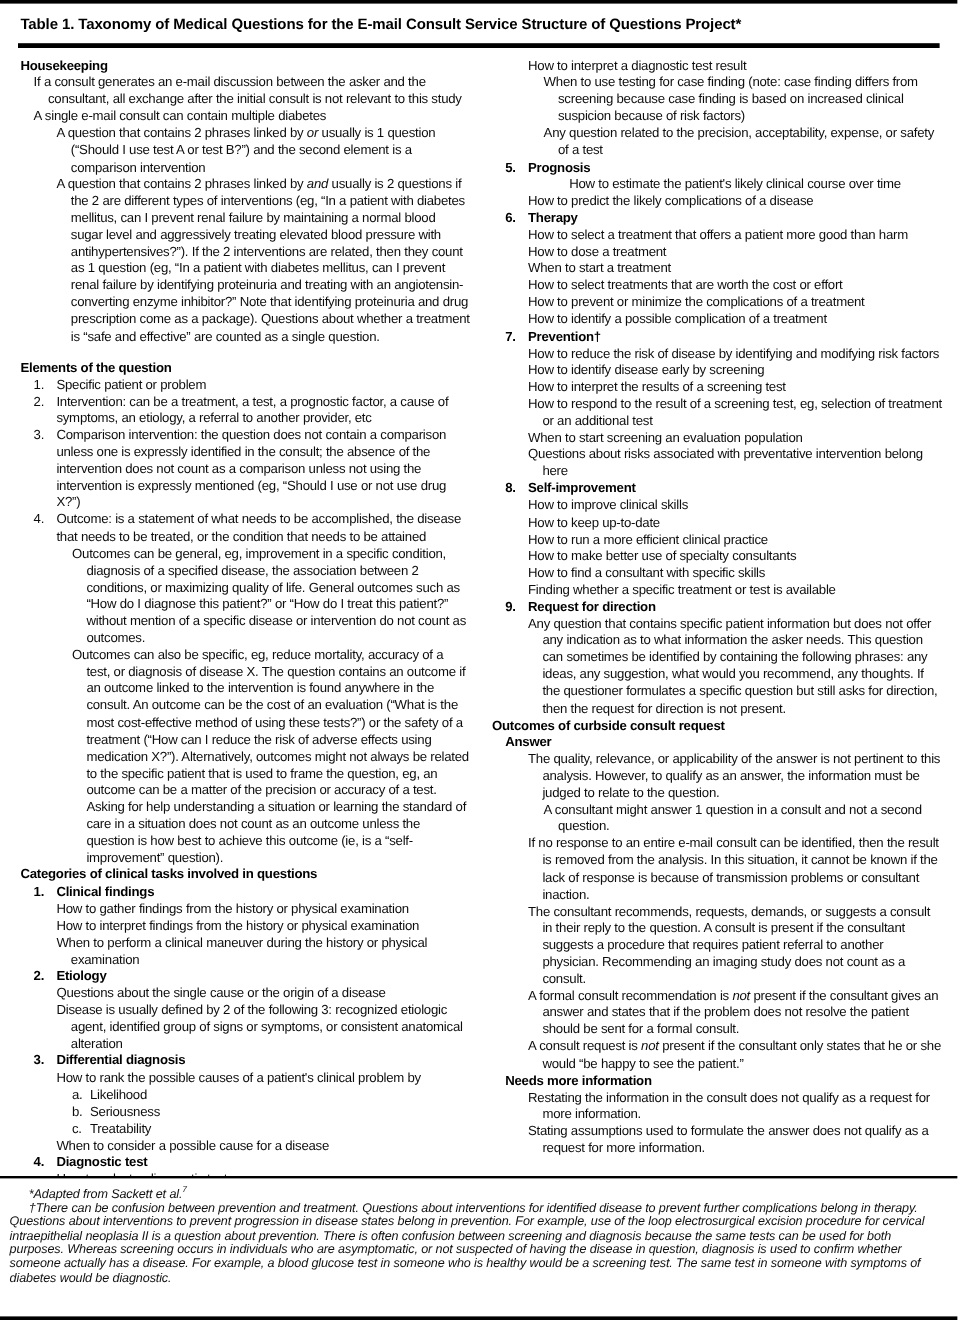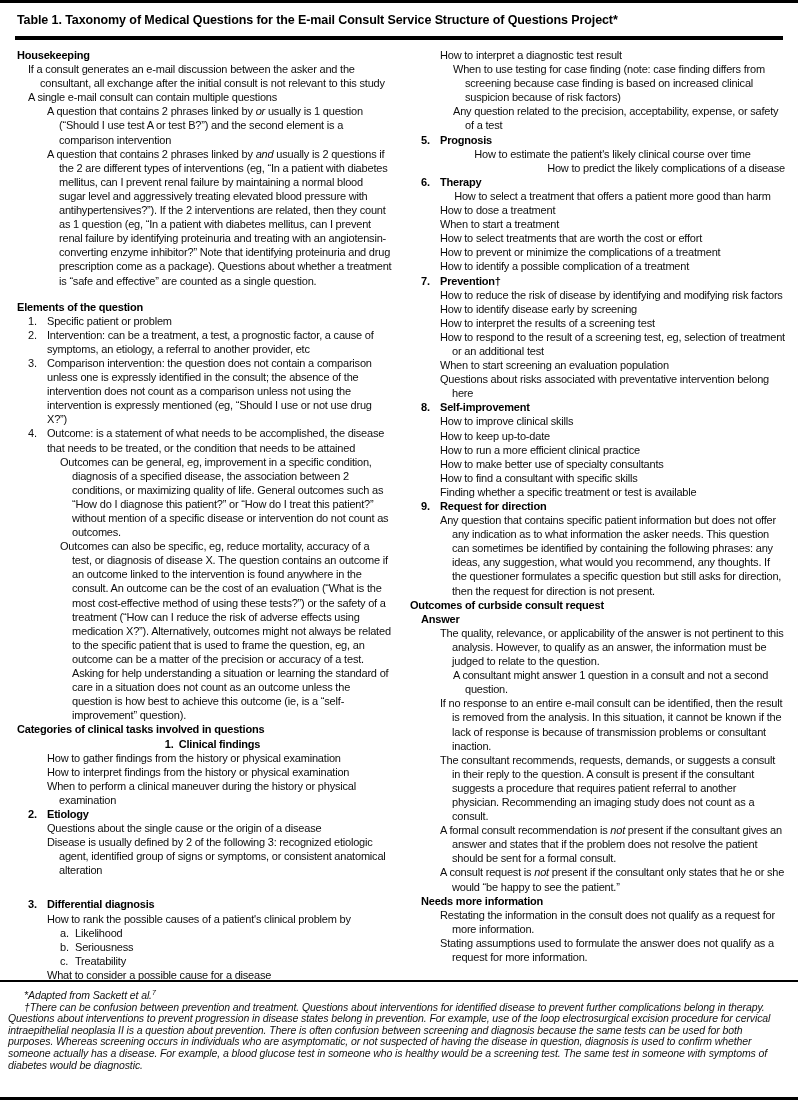--- a/index.html
+++ b/index.html
@@ -36,56 +36,56 @@
 <div class="rule-top"></div>
 
 <div class="title">Table 1. Taxonomy of Medical Questions for the E-mail Consult Service Structure of Questions Project*</div>
 
 <div class="rule-thick"></div>
 
 <div class="body-cols">
   <div class="col">
       <div class="ln b" style="padding-left: 12px; text-indent: -12px;">Housekeeping</div>
       <div class="ln" style="padding-left: 23px; text-indent: -12px;">If a consult generates an e-mail discussion between the asker and the consultant, all exchange after the initial consult is not relevant to this study</div>
-      <div class="ln" style="padding-left: 23px; text-indent: -12px;">A single e-mail consult can contain multiple questions</div>
+      <div class="ln" style="padding-left: 23px; text-indent: -12px;">A single e-mail consult can contain multiple diabetes</div>
       <div class="ln" style="padding-left: 42px; text-indent: -12px;">A question that contains 2 phrases linked by <i>or</i> usually is 1 question (“Should I use test A or test B?”) and the second element is a comparison intervention</div>
       <div class="ln" style="padding-left: 42px; text-indent: -12px;">A question that contains 2 phrases linked by <i>and</i> usually is 2 questions if the 2 are different types of interventions (eg, “In a patient with diabetes mellitus, can I prevent renal failure by maintaining a normal blood sugar level and aggressively treating elevated blood pressure with antihypertensives?”). If the 2 interventions are related, then they count as 1 question (eg, “In a patient with diabetes mellitus, can I prevent renal failure by identifying proteinuria and treating with an angiotensin-converting enzyme inhibitor?” Note that identifying proteinuria and drug prescription come as a package). Questions about whether a treatment is “safe and effective” are counted as a single question.</div>
       <div class="ln b" style="padding-left: 12px; text-indent: -12px; margin-top: 12px;">Elements of the question</div>
       <div class="ln" style="padding-left: 30px; text-indent: -19px;"><span class="marker" style="width: 19px;">1.</span>Specific patient or problem</div>
       <div class="ln" style="padding-left: 30px; text-indent: -19px;"><span class="marker" style="width: 19px;">2.</span>Intervention: can be a treatment, a test, a prognostic factor, a cause of symptoms, an etiology, a referral to another provider, etc</div>
       <div class="ln" style="padding-left: 30px; text-indent: -19px;"><span class="marker" style="width: 19px;">3.</span>Comparison intervention: the question does not contain a comparison unless one is expressly identified in the consult; the absence of the intervention does not count as a comparison unless not using the intervention is expressly mentioned (eg, “Should I use or not use drug X?”)</div>
       <div class="ln" style="padding-left: 30px; text-indent: -19px;"><span class="marker" style="width: 19px;">4.</span>Outcome: is a statement of what needs to be accomplished, the disease that needs to be treated, or the condition that needs to be attained</div>
       <div class="ln" style="padding-left: 55px; text-indent: -12px;">Outcomes can be general, eg, improvement in a specific condition, diagnosis of a specified disease, the association between 2 conditions, or maximizing quality of life. General outcomes such as “How do I diagnose this patient?” or “How do I treat this patient?” without mention of a specific disease or intervention do not count as outcomes.</div>
       <div class="ln" style="padding-left: 55px; text-indent: -12px;">Outcomes can also be specific, eg, reduce mortality, accuracy of a test, or diagnosis of disease X. The question contains an outcome if an outcome linked to the intervention is found anywhere in the consult. An outcome can be the cost of an evaluation (“What is the most cost-effective method of using these tests?”) or the safety of a treatment (“How can I reduce the risk of adverse effects using medication X?”). Alternatively, outcomes might not always be related to the specific patient that is used to frame the question, eg, an outcome can be a matter of the precision or accuracy of a test. Asking for help understanding a situation or learning the standard of care in a situation does not count as an outcome unless the question is how best to achieve this outcome (ie, is a “self-improvement” question).</div>
       <div class="ln b" style="padding-left: 12px; text-indent: -12px;">Categories of clinical tasks involved in questions</div>
-      <div class="ln b" style="padding-left: 30px; text-indent: -19px; text-align: center;"><span class="marker" style="width: 19px;">1.</span>Clinical findings</div>
+      <div class="ln b" style="padding-left: 30px; text-indent: -19px;"><span class="marker" style="width: 19px;">1.</span>Clinical findings</div>
       <div class="ln" style="padding-left: 42px; text-indent: -12px;">How to gather findings from the history or physical examination</div>
       <div class="ln" style="padding-left: 42px; text-indent: -12px;">How to interpret findings from the history or physical examination</div>
       <div class="ln" style="padding-left: 42px; text-indent: -12px;">When to perform a clinical maneuver during the history or physical examination</div>
       <div class="ln b" style="padding-left: 30px; text-indent: -19px;"><span class="marker" style="width: 19px;">2.</span>Etiology</div>
       <div class="ln" style="padding-left: 42px; text-indent: -12px;">Questions about the single cause or the origin of a disease</div>
       <div class="ln" style="padding-left: 42px; text-indent: -12px;">Disease is usually defined by 2 of the following 3: recognized etiologic agent, identified group of signs or symptoms, or consistent anatomical alteration</div>
-      <div class="ln b" style="padding-left: 30px; text-indent: -19px; margin-top: 20px;"><span class="marker" style="width: 19px;">3.</span>Differential diagnosis</div>
+      <div class="ln b" style="padding-left: 30px; text-indent: -19px;"><span class="marker" style="width: 19px;">3.</span>Differential diagnosis</div>
       <div class="ln" style="padding-left: 42px; text-indent: -12px;">How to rank the possible causes of a patient's clinical problem by</div>
       <div class="ln" style="padding-left: 58px; text-indent: -15px;"><span class="marker" style="width: 15px;">a.</span>Likelihood</div>
       <div class="ln" style="padding-left: 58px; text-indent: -15px;"><span class="marker" style="width: 15px;">b.</span>Seriousness</div>
       <div class="ln" style="padding-left: 58px; text-indent: -15px;"><span class="marker" style="width: 15px;">c.</span>Treatability</div>
-      <div class="ln" style="padding-left: 42px; text-indent: -12px;">What to consider a possible cause for a disease</div>
+      <div class="ln" style="padding-left: 42px; text-indent: -12px;">When to consider a possible cause for a disease</div>
       <div class="ln b" style="padding-left: 30px; text-indent: -19px;"><span class="marker" style="width: 19px;">4.</span>Diagnostic test</div>
       <div class="ln" style="padding-left: 42px; text-indent: -12px;">How to select a diagnostic test</div>
     </div>
   <div class="col">
       <div class="ln" style="padding-left: 42px; text-indent: -12px;">How to interpret a diagnostic test result</div>
       <div class="ln" style="padding-left: 55px; text-indent: -12px;">When to use testing for case finding (note: case finding differs from screening because case finding is based on increased clinical suspicion because of risk factors)</div>
       <div class="ln" style="padding-left: 55px; text-indent: -12px;">Any question related to the precision, acceptability, expense, or safety of a test</div>
       <div class="ln b" style="padding-left: 30px; text-indent: -19px;"><span class="marker" style="width: 19px;">5.</span>Prognosis</div>
       <div class="ln" style="padding-left: 42px; text-indent: -12px; text-align: center;">How to estimate the patient's likely clinical course over time</div>
-      <div class="ln" style="padding-left: 42px; text-indent: -12px; text-align: right;">How to predict the likely complications of a disease</div>
+      <div class="ln" style="padding-left: 42px; text-indent: -12px;">How to predict the likely complications of a disease</div>
       <div class="ln b" style="padding-left: 30px; text-indent: -19px;"><span class="marker" style="width: 19px;">6.</span>Therapy</div>
-      <div class="ln" style="padding-left: 42px; text-indent: -12px; text-align: center;">How to select a treatment that offers a patient more good than harm</div>
+      <div class="ln" style="padding-left: 42px; text-indent: -12px;">How to select a treatment that offers a patient more good than harm</div>
       <div class="ln" style="padding-left: 42px; text-indent: -12px;">How to dose a treatment</div>
       <div class="ln" style="padding-left: 42px; text-indent: -12px;">When to start a treatment</div>
       <div class="ln" style="padding-left: 42px; text-indent: -12px;">How to select treatments that are worth the cost or effort</div>
       <div class="ln" style="padding-left: 42px; text-indent: -12px;">How to prevent or minimize the complications of a treatment</div>
       <div class="ln" style="padding-left: 42px; text-indent: -12px;">How to identify a possible complication of a treatment</div>
       <div class="ln b" style="padding-left: 30px; text-indent: -19px;"><span class="marker" style="width: 19px;">7.</span>Prevention†</div>
       <div class="ln" style="padding-left: 42px; text-indent: -12px;">How to reduce the risk of disease by identifying and modifying risk factors</div>
       <div class="ln" style="padding-left: 42px; text-indent: -12px;">How to identify disease early by screening</div>
       <div class="ln" style="padding-left: 42px; text-indent: -12px;">How to interpret the results of a screening test</div>
       <div class="ln" style="padding-left: 42px; text-indent: -12px;">How to respond to the result of a screening test, eg, selection of treatment or an additional test</div>

